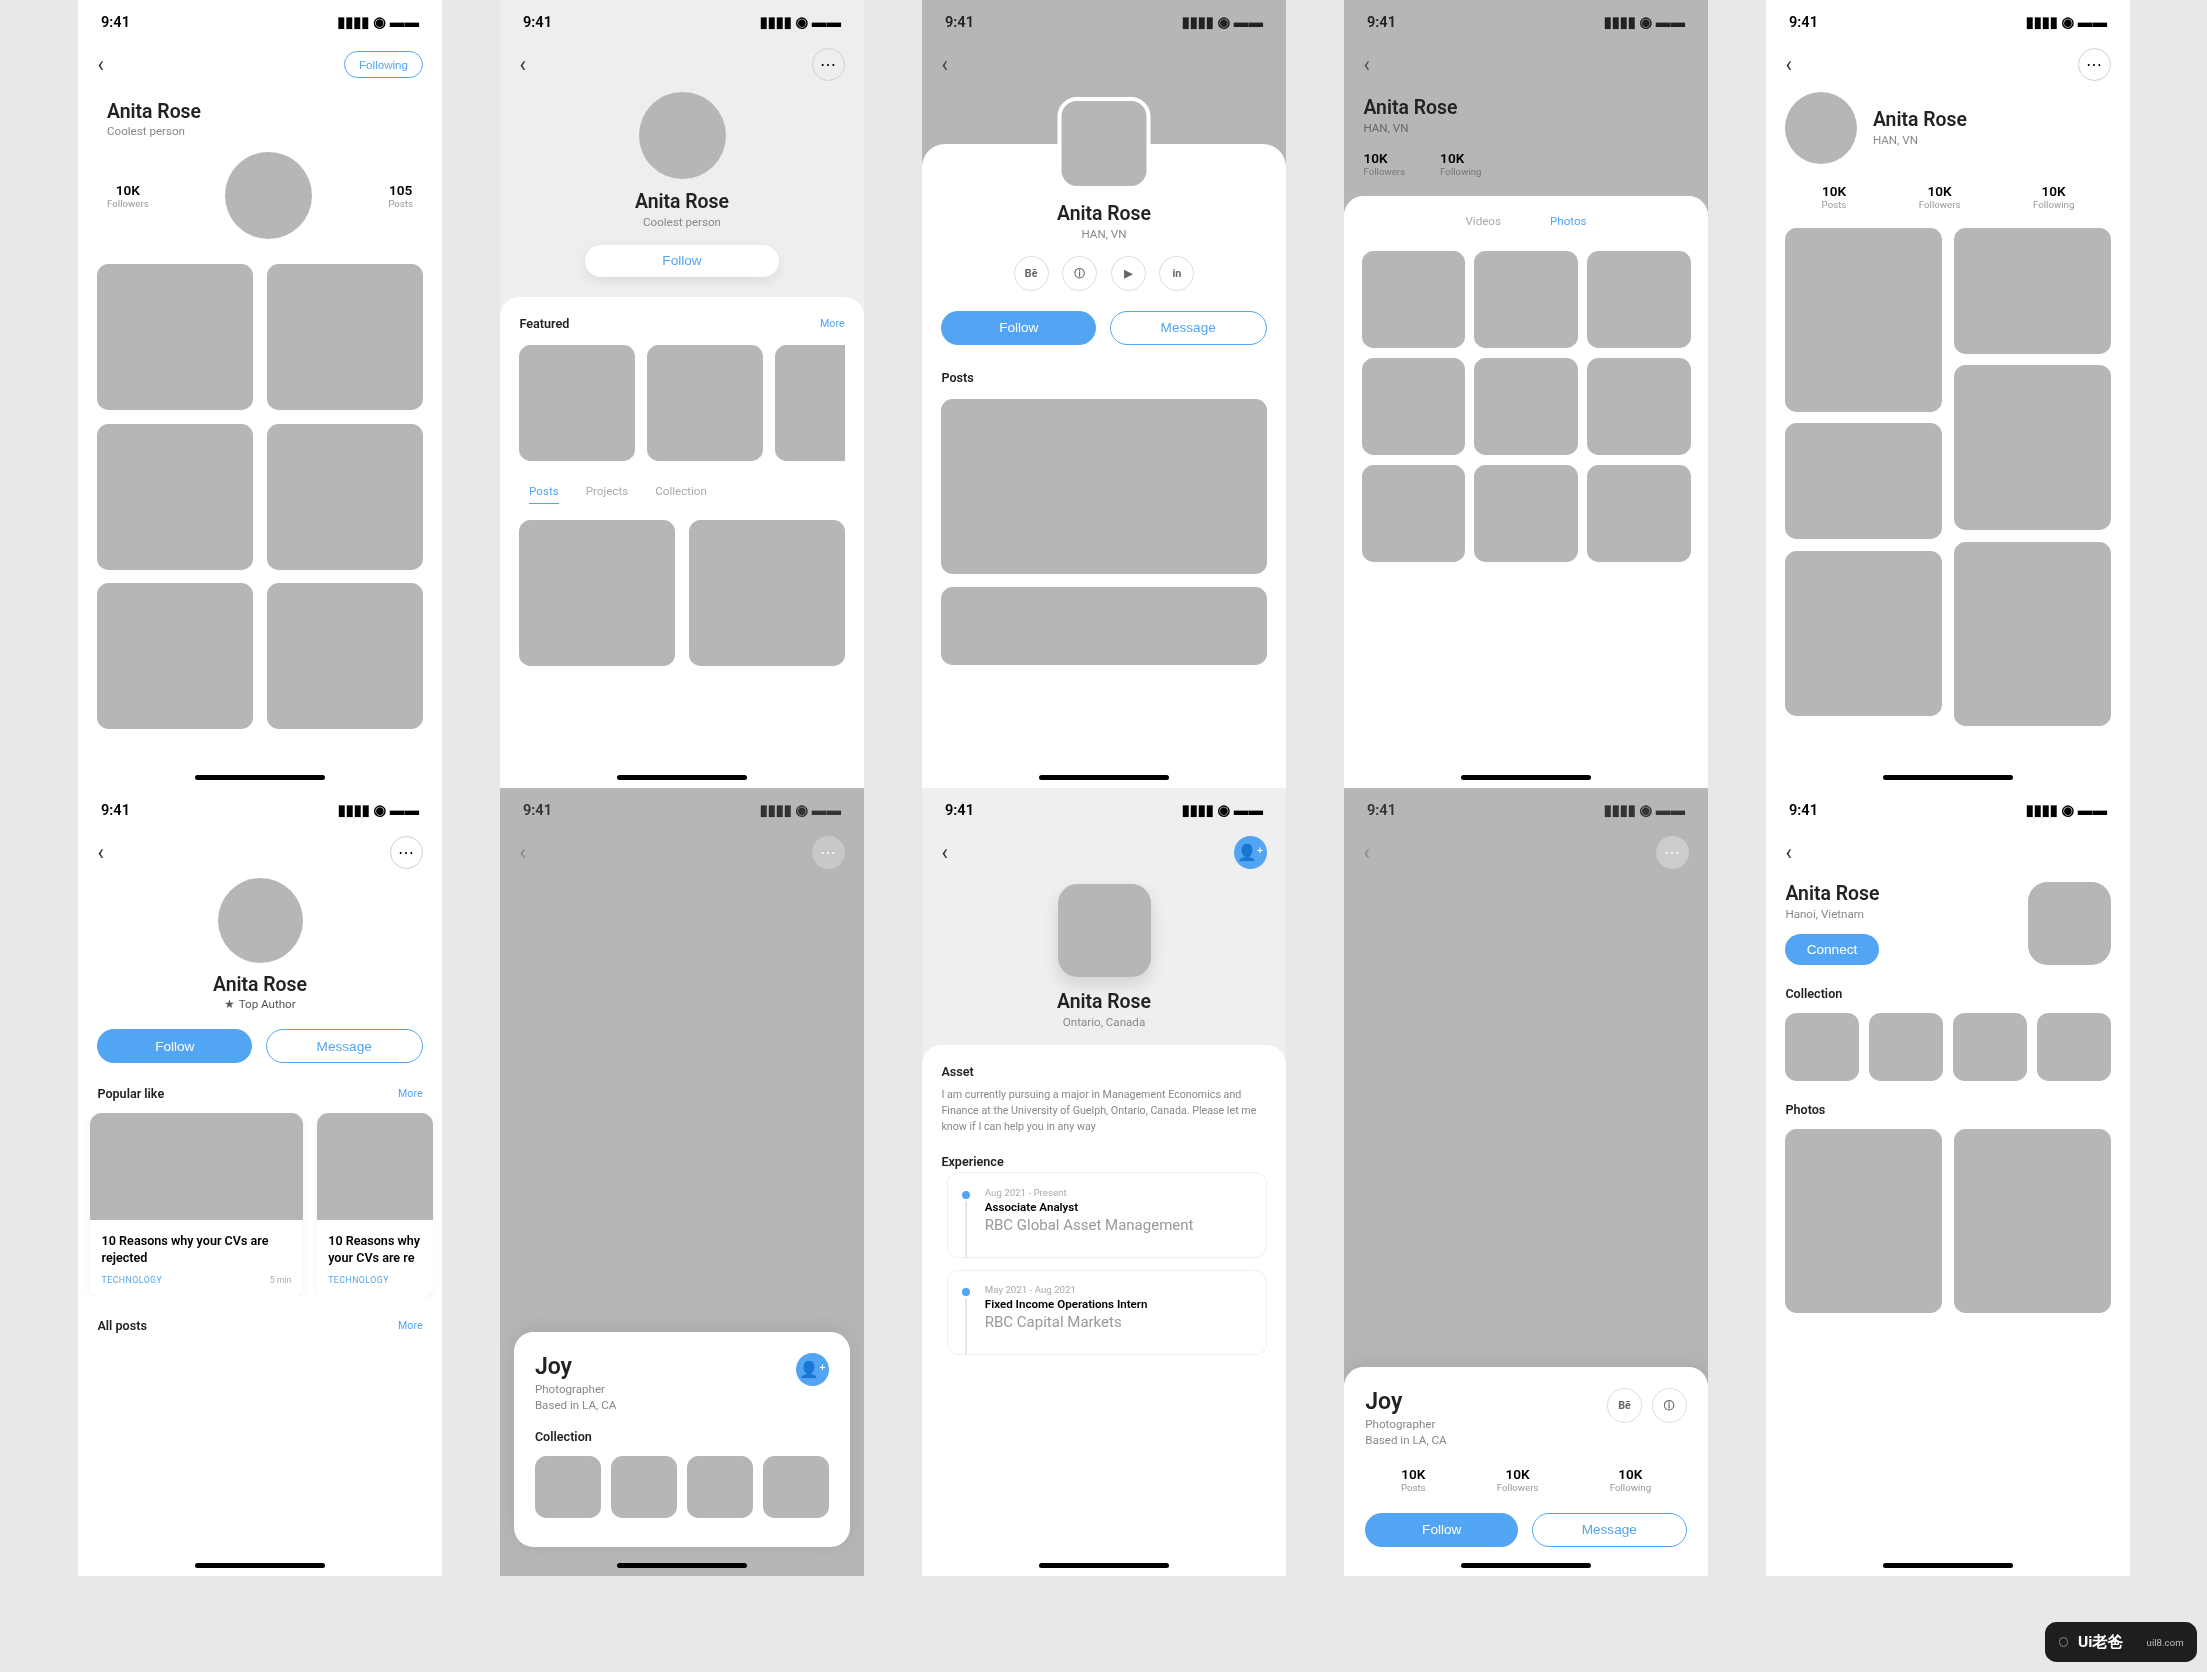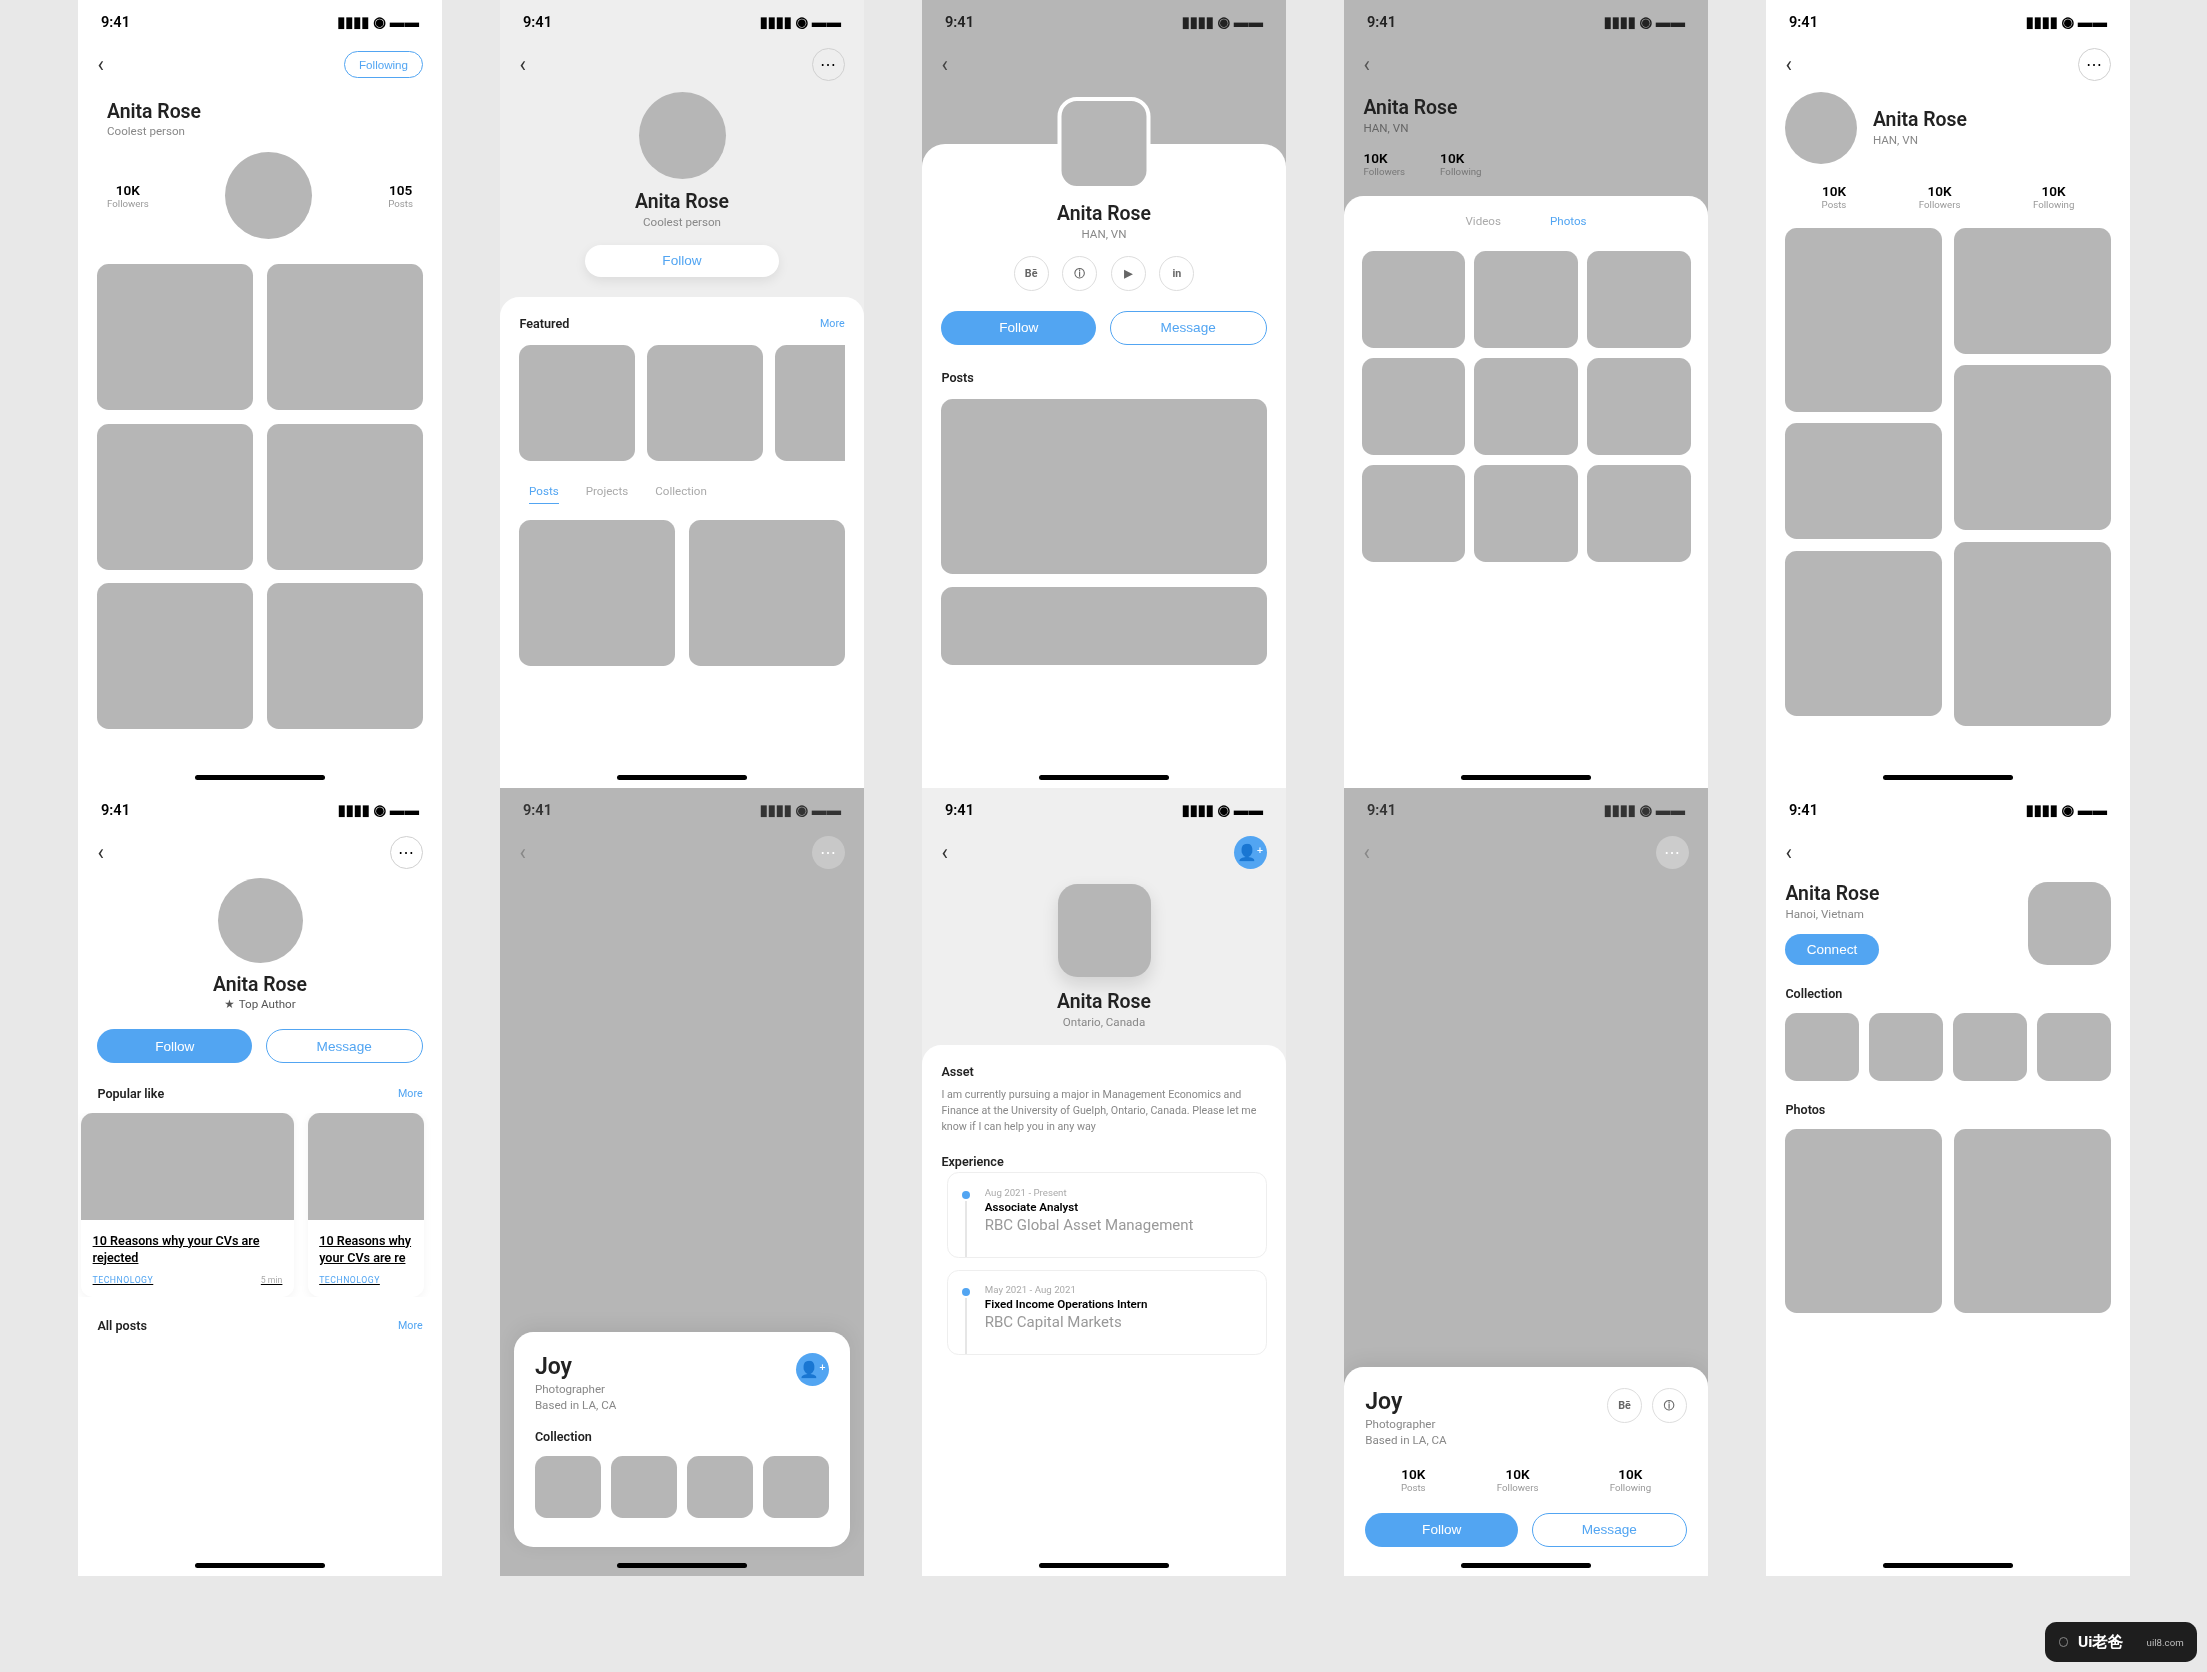--- a/index.html
+++ b/index.html
@@ -334,21 +334,21 @@
       </div>
     </div>
     <div style="display:flex;gap:13.6px;padding:17.5px 19.4px 0;">
       <button class="pill-btn blue-fill" style="flex:1;">Follow</button>
       <button class="pill-btn blue-outline" style="flex:1;">Message</button>
     </div>
     <div class="content" style="display:flex;justify-content:space-between;align-items:center;margin-top:23px;">
       <div class="section-title">Popular like</div>
       <div class="link-more">More</div>
     </div>
-    <div style="display:flex;gap:13.6px;margin-top:11.6px;padding-left:3px;overflow:hidden;text-decoration:underline;">
+    <div style="display:flex;gap:13.6px;margin-top:11.6px;padding-left:12px;overflow:hidden;">
       <div class="post-card">
         <div class="img"></div>
         <div class="body">
           <div class="title">10 Reasons why your CVs are rejected</div>
           <div class="meta">
             <span class="tag">TECHNOLOGY</span>
             <span class="rt">5 min</span>
           </div>
         </div>
       </div>

